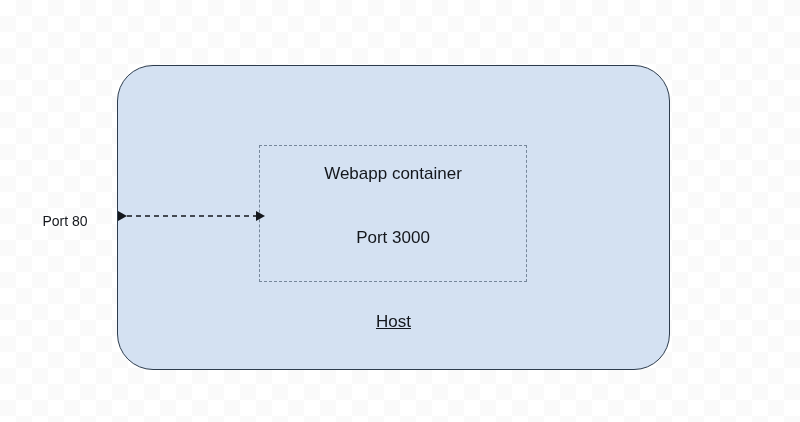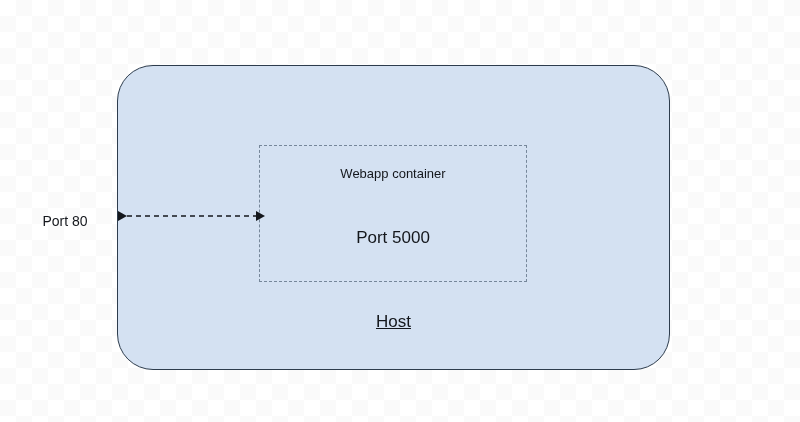--- a/index.html
+++ b/index.html
@@ -65,21 +65,21 @@
     border: 1.6px dashed #76879a;
     background: transparent;
   }
 
   .container-title {
     position: absolute;
     left: 259px;
     top: 162px;
     width: 268px;
     text-align: center;
-    font-size: 13px;
+    font-size: 17px;
     color: #14171c;
     line-height: 24px;
     white-space: nowrap;
   }
 
   .container-port {
     position: absolute;
     left: 259px;
     top: 226px;
     width: 268px;
@@ -117,21 +117,21 @@
 <body>
 
 <div id="canvas">
 
   <div class="host-box"></div>
 
   <div class="container-box"></div>
 
   <div class="container-title">Webapp container</div>
 
-  <div class="container-port">Port 5000</div>
+  <div class="container-port">Port 3000</div>
 
   <div class="host-label">Host</div>
 
   <div class="port80-label">Port 80</div>
 
   <svg class="arrow-svg" viewBox="0 0 160 34">
     <defs>
       <marker id="arrow-left" markerWidth="10" markerHeight="10" refX="9" refY="5" orient="auto-start-reverse" markerUnits="userSpaceOnUse">
         <path d="M 9 0 L 0 5 L 9 10 z" fill="#14171c"></path>
       </marker>

